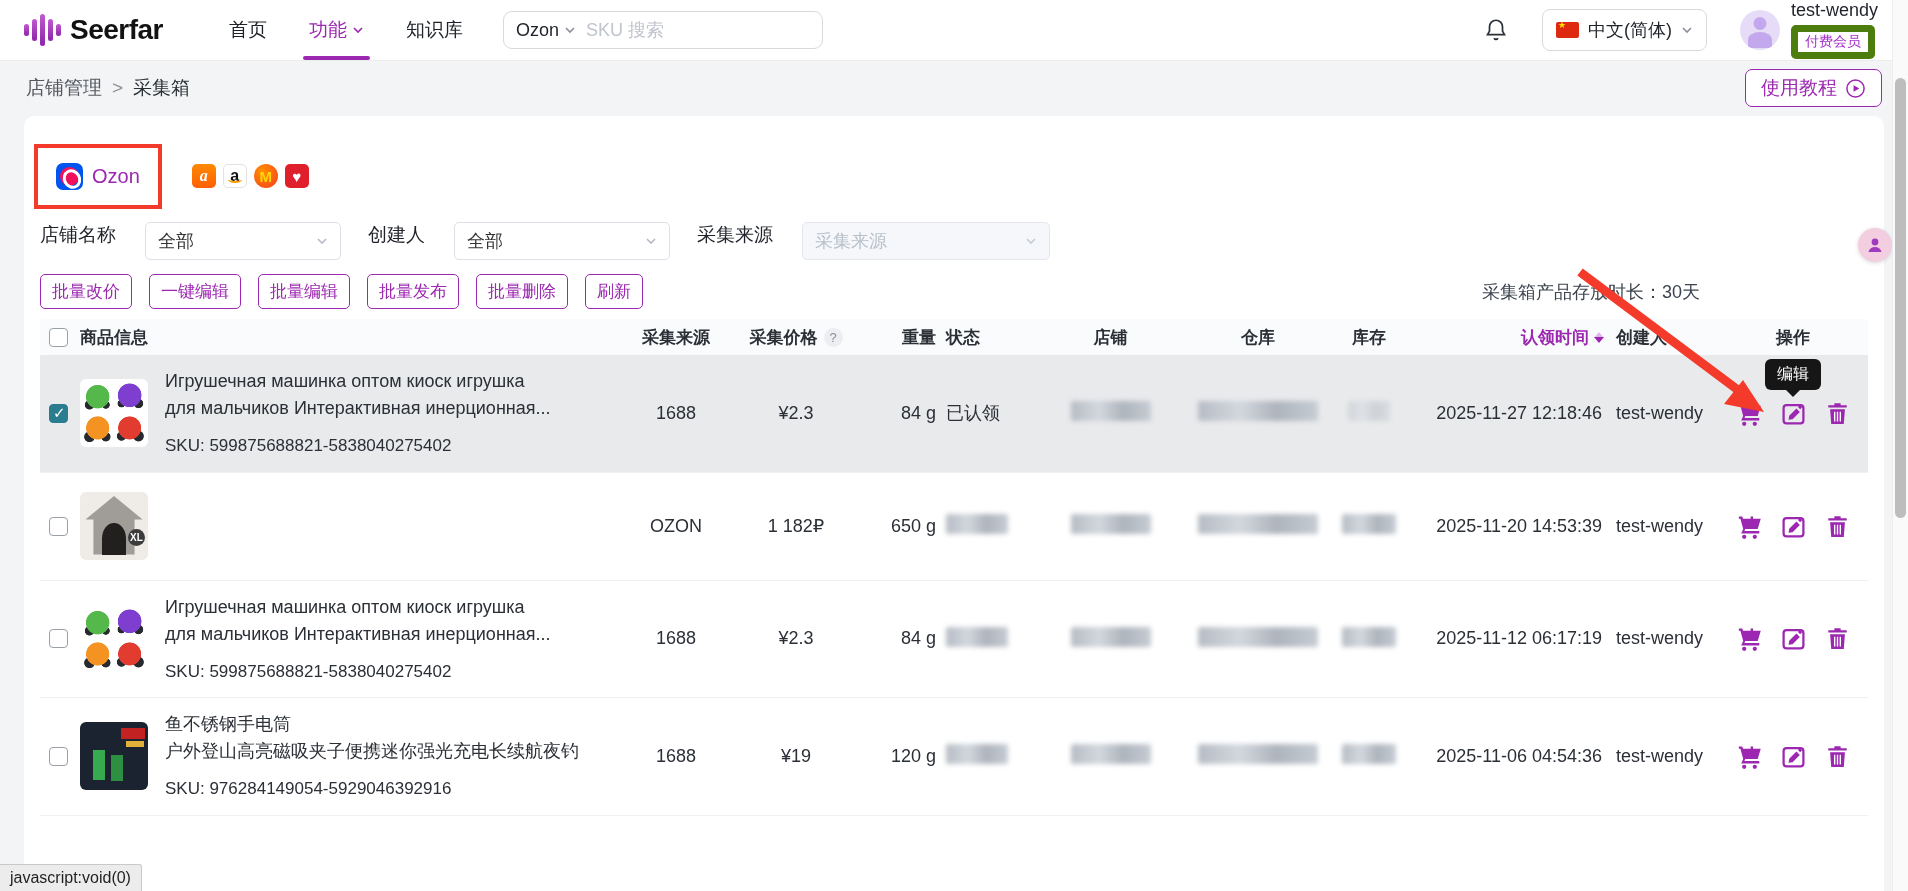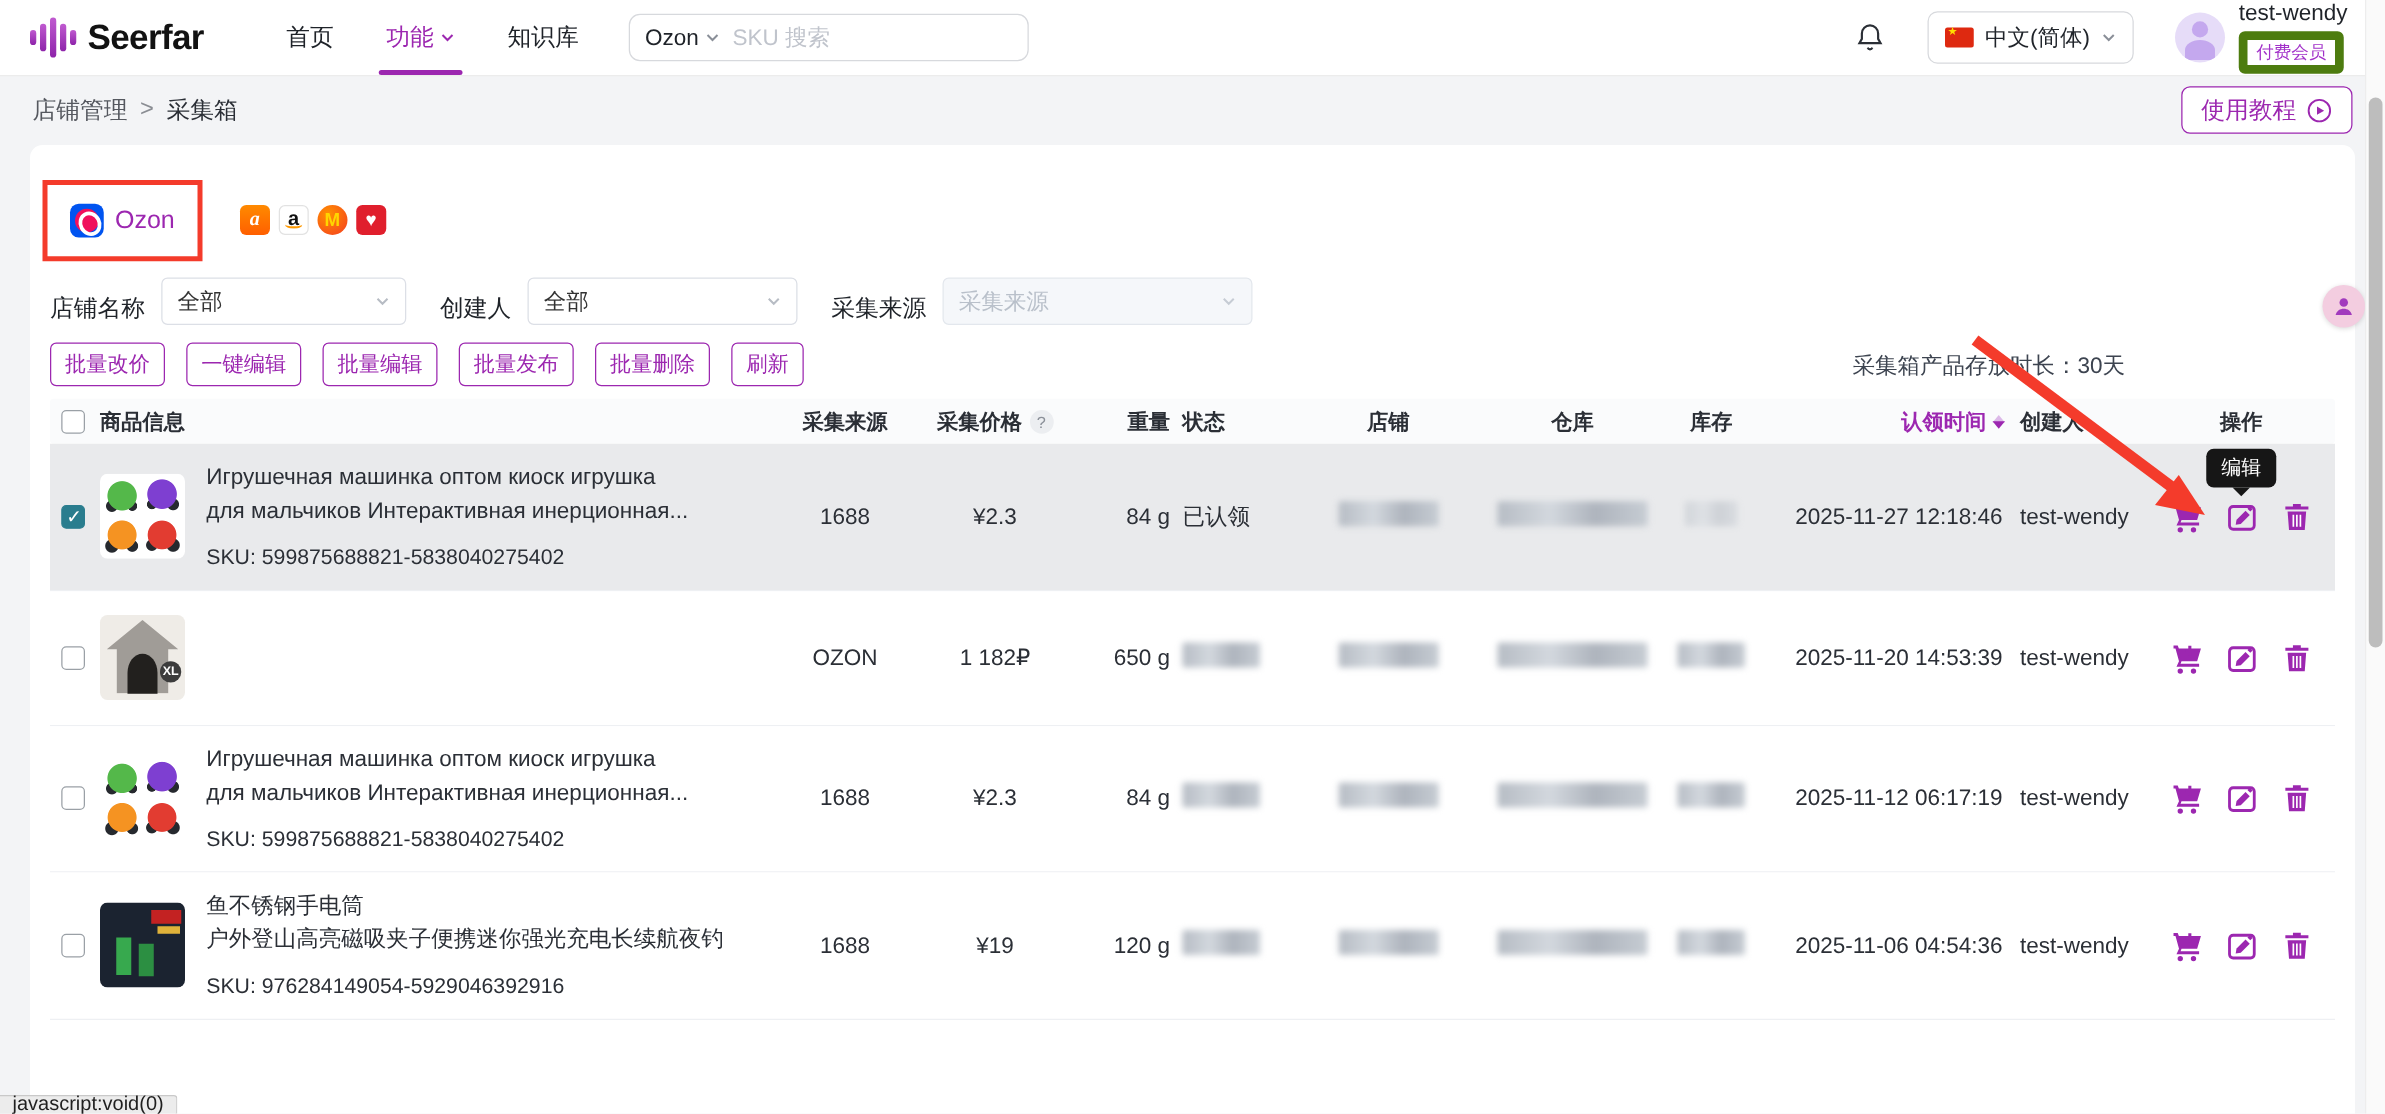--- a/index.html
+++ b/index.html
@@ -70,21 +70,21 @@
   .tab{padding:11px 19px;font-size:18px;color:#1f2329;border-right:1px solid #dcdfe4;cursor:pointer;position:relative;white-space:nowrap}
   .tab:last-child{border-right:0}
   .tab:first-child{border-radius:7px 0 0 7px}
   .tab:last-child{border-radius:0 7px 7px 0}
   .tab.active{background:#9b1fb0;color:#fff}
   .tab .red-box{inset:-10px -7px;display:none}
   .tab.active .red-box{display:block}
 
   
   .filter-row{display:flex;align-items:center;margin-top:20px;gap:13px;font-size:19px;color:#1f2329}
-  .filter-group{display:flex;align-items:flex-end;gap:13px}
+  .filter-group{display:flex;align-items:flex-start;gap:29px}
   .filter-group + .filter-group{margin-left:14px}
   .select{height:38px;border:1px solid #dcdfe6;border-radius:5px;background:#fff;display:flex;align-items:center;justify-content:space-between;padding:0 12px;font-size:18px;color:#333;cursor:pointer}
   .select.sel-shop{width:196px}.select.sel-creator{width:216px}.select.sel-source{width:248px}
   .select.disabled{background:#f5f7fa;color:#b9c0ca;border-color:#e3e7ed}
 
   
   .actions-row{display:flex;align-items:center;margin-top:14px;gap:17px}
   .bulk-btn{border:1px solid #9c27b0;color:#9c27b0;background:#fff;border-radius:5px;font-size:17px;padding:5px 11px;cursor:pointer;white-space:nowrap}
   .retention{margin-left:auto;font-size:18px;color:#3d4450;padding-right:168px}
 
@@ -151,21 +151,21 @@
   .op-icon svg{width:100%;height:100%}
   .tooltip{position:absolute;bottom:37px;left:50%;transform:translateX(-50%);background:#161616;color:#fff;font-size:16px;padding:5px 12px;border-radius:6px;white-space:nowrap;display:none;z-index:8}
   .tooltip::after{content:"";position:absolute;top:100%;left:50%;transform:translateX(-50%);border:7px solid transparent;border-top-color:#161616}
   .trow.show-tooltip .tooltip{display:block}
 
   
   .annotation-arrow{position:absolute;left:1540px;top:260px;width:260px;height:180px;z-index:20;pointer-events:none}
   .float-widget{position:absolute;right:16px;top:228px;width:34px;height:34px;border-radius:50%;background:#f3cde0;z-index:25;display:flex;align-items:center;justify-content:center;cursor:pointer;box-shadow:0 1px 4px rgba(0,0,0,.15)}
   .scrollbar{position:absolute;right:0;top:0;width:16px;height:891px;background:#fafafa;border-left:1px solid #ededed;z-index:30}
   .scroll-thumb{position:absolute;left:2px;right:2px;top:78px;height:440px;background:#bdbdbd;border-radius:7px;cursor:pointer}
-  .statusbar{position:absolute;left:0;bottom:0;height:15px;background:#ececec;border:1px solid #c9c9c9;border-left:0;border-bottom:0;border-top-right-radius:3px;font-size:16px;color:#1f1f1f;display:flex;align-items:center;padding:0 10px;z-index:40}
+  .statusbar{position:absolute;left:0;bottom:0;height:27px;background:#ececec;border:1px solid #c9c9c9;border-left:0;border-bottom:0;border-top-right-radius:3px;font-size:16px;color:#1f1f1f;display:flex;align-items:center;padding:0 10px;z-index:40}
 </style>
 </head>
 <body>
 
 <header class="topbar">
   <div class="logo">
     <span class="logo-mark">
         <i></i>
         <i></i>
         <i></i>

